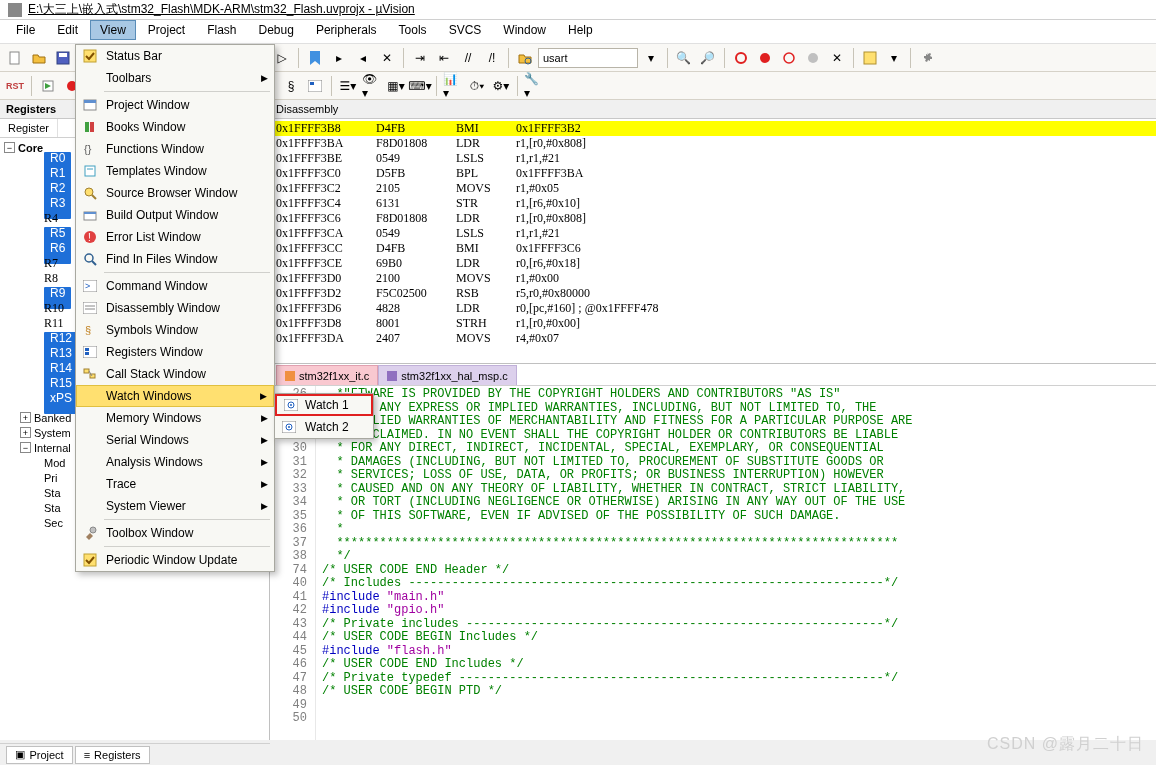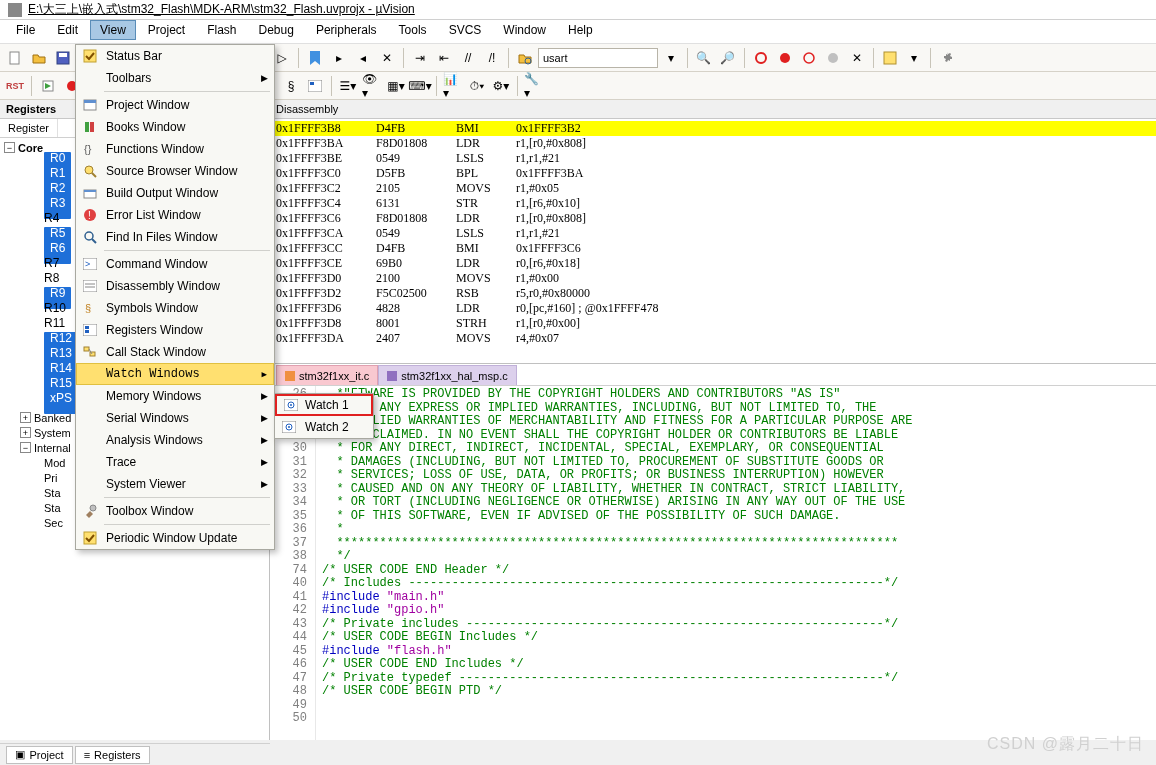--- a/index.html
+++ b/index.html
@@ -5,34 +5,34 @@
 * { box-sizing: border-box; margin: 0; padding: 0; }
 body { font-family: "Microsoft YaHei", Tahoma, sans-serif; font-size: 12px; background: #f0f0f0; color: #000; width: 1156px; height: 765px; overflow: hidden; position: relative; }
 .titlebar { background: #fff; height: 20px; display: flex; align-items: center; padding-left: 8px; border-bottom: 1px solid #d0d0d0; text-decoration: underline; }
 .titlebar .icon { width: 14px; height: 14px; background: #888; margin-right: 6px; }
 .menubar { background: #fff; height: 24px; display: flex; align-items: flex-start; padding-left: 6px; gap: 2px; border-bottom: 1px solid #e0e0e0; }
 .menubar .mitem { padding: 3px 10px; cursor: default; }
 .menubar .mitem.active { background: #a8c8e4; border: 1px solid #5a8db8; padding: 2px 9px; }
 .toolbar { background: #f9f8f5; height: 28px; border-bottom: 1px solid #d6d2c8; display: flex; align-items: center; padding: 0 4px; gap: 2px; }
 .tool-btn { width: 22px; height: 22px; display: flex; align-items: center; justify-content: center; border: 1px solid transparent; }
 .tool-sep { width: 1px; height: 20px; background: #c8c4b8; margin: 0 3px; }
-.tool-text { width: 120px; height: 20px; border: 1px solid #b8b4a8; background: #fff; padding: 0 4px; font-size: 11px; display: flex; align-items: center; }
+.tool-text { width: 100px; height: 20px; border: 1px solid #b8b4a8; background: #fff; padding: 0 4px; font-size: 11px; display: flex; align-items: center; }
 .layout { display: flex; height: calc(100% - 125px); }
 .panel-registers { width: 270px; background: #fff; border-right: 1px solid #c0c0c0; display: flex; flex-direction: column; }
 .panel-title { background: #f0f0f0; border-bottom: 1px solid #c8c8c8; padding: 3px 6px; font-size: 11px; font-weight: bold; }
 .reg-header { display: flex; border-bottom: 1px solid #d0d0d0; background: #fff; font-size: 11px; }
 .reg-header div { padding: 3px 8px; border-right: 1px solid #e0e0e0; }
 .reg-tree { flex: 1; overflow: auto; font-size: 11px; padding: 2px 0; }
 .tree-row { display: flex; align-items: center; height: 15px; padding-left: 6px; }
 .tree-row .exp { width: 11px; height: 11px; border: 1px solid #888; display: flex; align-items: center; justify-content: center; font-size: 9px; margin-right: 3px; cursor: default; background: #fff; }
 .tree-row.indent0 { padding-left: 4px; }
 .tree-row.indent1 { padding-left: 20px; }
 .tree-row.indent2 { padding-left: 44px; }
 .reg-chip { padding: 0 6px; height: 22px; line-height: 13px; font-size: 12px; color: #fff; background: #1e6fd8; border-radius: 1px; }
-.reg-chip.plain { background: transparent; color: #000; padding: 0; }
+.reg-chip.plain { background: transparent; color: #000; padding: 0; font-family: Liberation Serif, serif; }
 .main-area { flex: 1; display: flex; flex-direction: column; background: #fff; position: relative; }
 .disasm-title { background: #f0f0f0; border-bottom: 1px solid #c8c8c8; padding: 3px 6px; font-size: 11px; font-weight: normal; }
 .disasm { font-family: Liberation Serif, serif; font-size: 12px; padding: 2px 0; line-height: 15px; background: #fff; border-bottom: 1px solid #c0c0c0; height: 245px; overflow: hidden; }
 .disasm-row { display: flex; padding-left: 6px; }
 .disasm-row.hl { background: #ffff00; }
 .da-addr { width: 100px; }
 .da-hex { width: 80px; }
 .da-mne { width: 60px; }
 .editor-tabs { display: flex; background: #fff; border-bottom: 1px solid #d0d0d0; height: 22px; align-items: flex-end; padding-left: 6px; gap: 0; }
 .etab { height: 20px; padding: 0 8px; display: flex; align-items: center; gap: 4px; border: 1px solid #c0c0c0; border-bottom: none; background: #f0f0f0; font-size: 11px; }
@@ -40,21 +40,21 @@
 .etab.pink { background: #f9c8d0; border-color: #e0a0b0; }
 .etab.purple { background: #dcd0ec; border-color: #c0b0d8; }
 .editor { flex: 1; display: flex; font-family: "Courier New", monospace; font-size: 12px; line-height: 13.5px; background: #fff; overflow: hidden; }
 .gutter { width: 46px; background: #fff; border-right: 1px solid #e8e8e8; text-align: right; color: #808080; padding: 2px 8px 0 0; }
 .code { flex: 1; padding: 2px 0 0 6px; white-space: pre; }
 .c-green { color: #008000; }
 .c-blue { color: #0000c0; }
 .c-str { color: #a000a0; }
 .view-menu { position: absolute; left: 75px; top: 44px; width: 200px; background: #f8f8f4; border: 1px solid #a8a8a0; box-shadow: 3px 3px 6px rgba(0,0,0,0.25); z-index: 100; }
 .vm-item { height: 22px; display: flex; align-items: center; padding-left: 30px; position: relative; cursor: default; }
-.vm-item.hl { background: #ffe070; border: 1px solid #e0c040; height: 22px; padding-left: 29px; font-family: Liberation Mono, monospace; }
+.vm-item.hl { background: #ffe070; border: 1px solid #e0c040; height: 22px; padding-left: 29px; }
 .vm-item .vm-icon { position: absolute; left: 6px; width: 16px; height: 16px; display: flex; align-items: center; justify-content: center; }
 .vm-item .arrow { position: absolute; right: 6px; font-size: 9px; }
 .vm-sep { height: 1px; background: #d0d0cc; margin: 2px 4px 2px 28px; }
 .submenu { position: absolute; left: 274px; top: 393px; width: 100px; background: #f8f8f4; border: 1px solid #a8a8a0; box-shadow: 3px 3px 6px rgba(0,0,0,0.25); z-index: 101; }
 .sm-item { height: 22px; display: flex; align-items: center; padding-left: 30px; position: relative; }
 .sm-item .sm-icon { position: absolute; left: 6px; width: 16px; height: 16px; display: flex; align-items: center; justify-content: center; }
 .sm-item.outlined { border: 2px solid #e02020; height: 22px; padding-left: 28px; }
 .bottom-tabs { position: absolute; left: 0; bottom: 0; height: 22px; display: flex; align-items: center; padding-left: 6px; gap: 2px; background: #f0f0f0; width: 270px; border-top: 1px solid #d0d0d0; }
 .btab { height: 18px; padding: 0 8px; display: flex; align-items: center; gap: 4px; border: 1px solid #c0c0c0; background: #fff; font-size: 11px; }
 .watermark { position: absolute; right: 12px; bottom: 10px; color: #d0d0d0; font-size: 16px; letter-spacing: 1px; pointer-events: none; }
@@ -520,20 +520,29 @@
       <span class="vm-icon">
         <svg width="14" height="14">
           <text x="1" y="11" font-size="11" fill="#606060">{}</text>
         </svg>
       </span>
       <span>Functions Window</span>
     </div>
     <div class="vm-item">
       <span class="vm-icon">
         <svg width="14" height="14">
+          <rect x="2" y="2" width="10" height="10" fill="#fff" stroke="#40a0c0"></rect>
+          <line x1="4" y1="5" x2="10" y2="5" stroke="#40a0c0"></line>
+        </svg>
+      </span>
+      <span>Templates Window</span>
+    </div>
+    <div class="vm-item">
+      <span class="vm-icon">
+        <svg width="14" height="14">
           <circle cx="6" cy="6" r="4" fill="#ffe070" stroke="#a08030"></circle>
           <line x1="9" y1="9" x2="13" y2="13" stroke="#a08030" stroke-width="2"></line>
         </svg>
       </span>
       <span>Source Browser Window</span>
     </div>
     <div class="vm-item">
       <span class="vm-icon">
         <svg width="14" height="14">
           <rect x="1" y="4" width="12" height="8" fill="#fff" stroke="#888"></rect>

